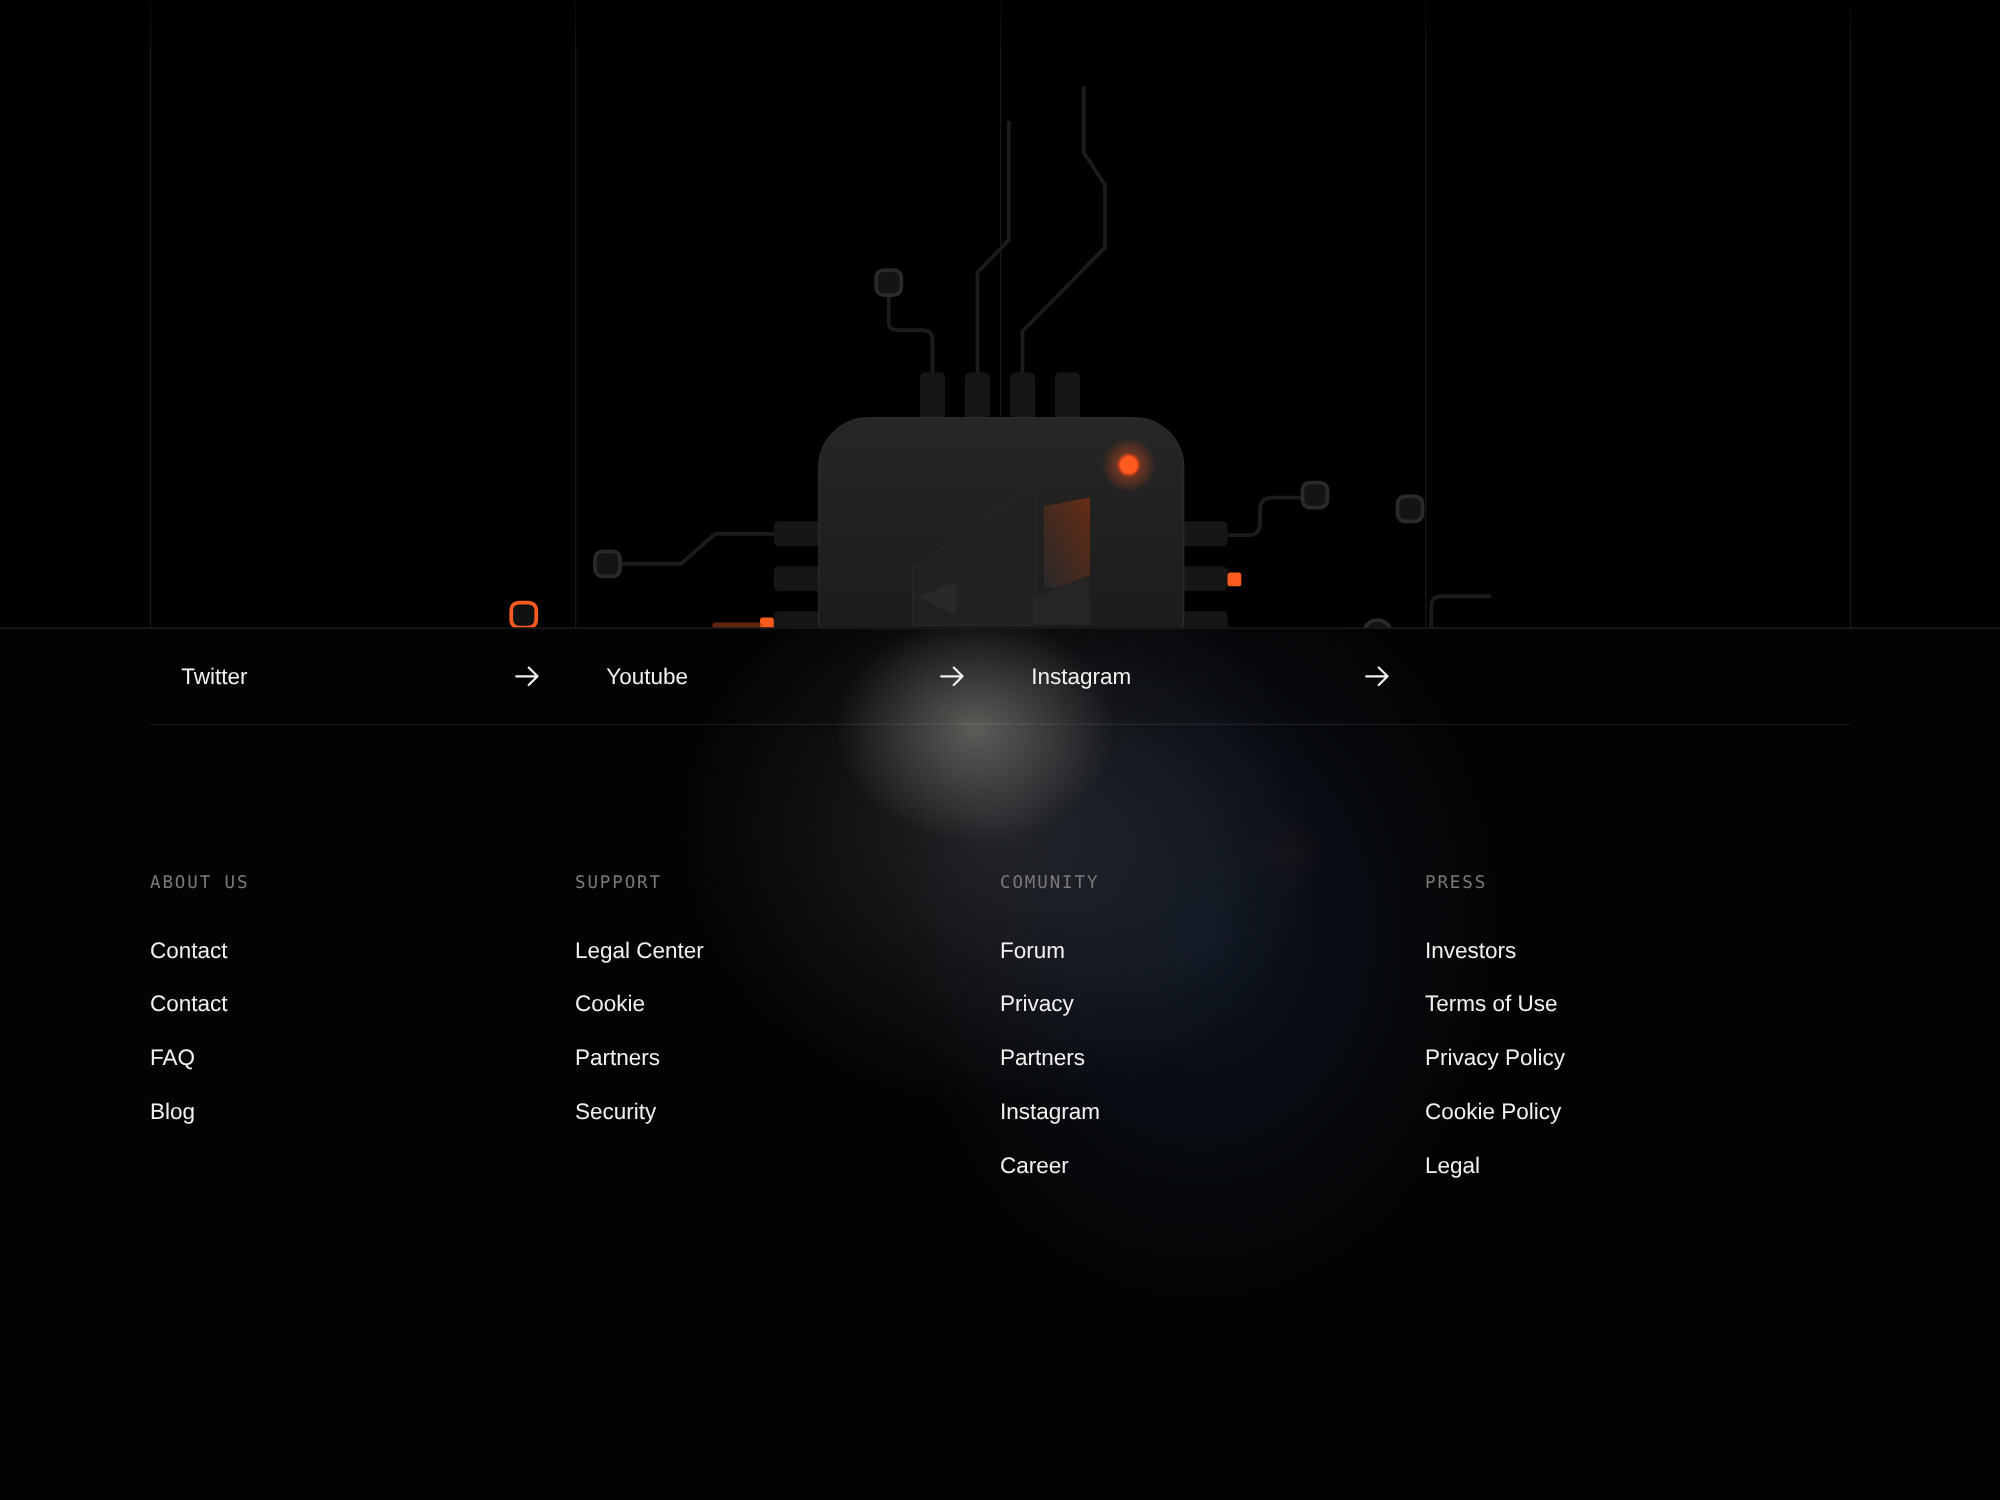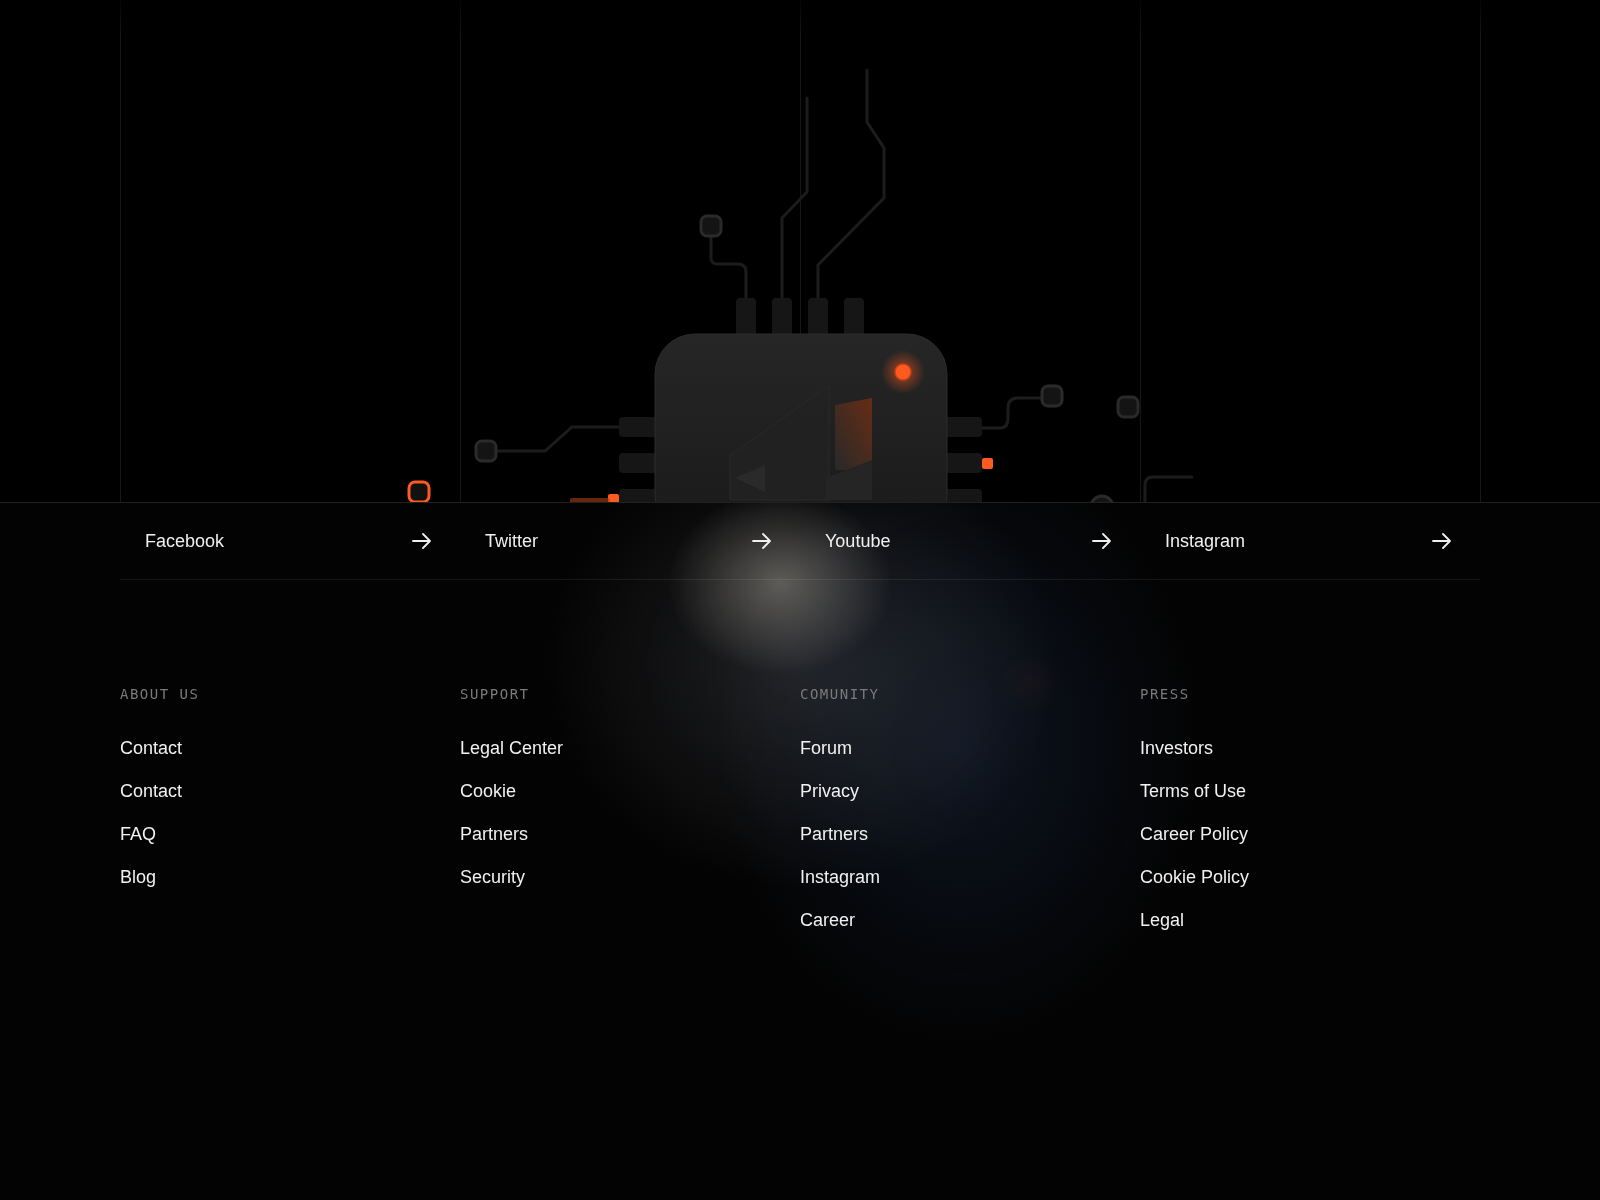--- a/index.html
+++ b/index.html
@@ -33,21 +33,21 @@
   .social {
     width:340px; height:76px; box-sizing:border-box;
     display:flex; align-items:center; justify-content:space-between;
     padding:0 28px 0 25px;
     font-size:18px; color:#f0f0f0; cursor:pointer;
   }
   .arrow { width:20px; height:16px; }
   .cols {
     position:absolute; left:120px; top:182px; width:1360px; display:flex;
   }
-  .col { width:340px; }
+  .col { width:340px;margin-top:12px; }
   .col-title {
     font-family:"DejaVu Sans Mono", monospace;
     font-size:14px; letter-spacing:1.5px; color:#7a7a7a;
     height:18px; line-height:18px; margin:0 0 34px 0;
   }
   .link {
     display:block; font-size:18px; color:#f1f1f1; height:22px; line-height:22px;
     margin-bottom:21px; cursor:pointer;
   }
 </style>
@@ -126,26 +126,20 @@
     </g>
 
     <circle cx="903" cy="372" r="22" fill="url(#glow)"></circle>
     <circle cx="903" cy="372" r="8" fill="#ff5a1f" stroke="#c5401a" stroke-width="1.5"></circle>
   </svg>
 </div>
 
 <div class="footer">
   <div class="social-row">
     <div class="social">
-      <span>Facebook</span>
-      <svg class="arrow" viewBox="0 0 20 16">
-          <path d="M1 8 H18 M11 1 L18 8 L11 15" fill="none" stroke="#f0f0f0" stroke-width="1.8" stroke-linecap="round" stroke-linejoin="round"></path>
-        </svg>
-    </div>
-    <div class="social">
       <span>Twitter</span>
       <svg class="arrow" viewBox="0 0 20 16">
           <path d="M1 8 H18 M11 1 L18 8 L11 15" fill="none" stroke="#f0f0f0" stroke-width="1.8" stroke-linecap="round" stroke-linejoin="round"></path>
         </svg>
     </div>
     <div class="social">
       <span>Youtube</span>
       <svg class="arrow" viewBox="0 0 20 16">
           <path d="M1 8 H18 M11 1 L18 8 L11 15" fill="none" stroke="#f0f0f0" stroke-width="1.8" stroke-linecap="round" stroke-linejoin="round"></path>
         </svg>
@@ -178,18 +172,18 @@
       <a class="link">Forum</a>
       <a class="link">Privacy</a>
       <a class="link">Partners</a>
       <a class="link">Instagram</a>
       <a class="link">Career</a>
     </div>
     <div class="col">
       <div class="col-title">PRESS</div>
       <a class="link">Investors</a>
       <a class="link">Terms of Use</a>
-      <a class="link">Career Policy</a>
+      <a class="link">Privacy Policy</a>
       <a class="link">Cookie Policy</a>
       <a class="link">Legal</a>
     </div>
   </div>
 </div>
 
 </body></html>

